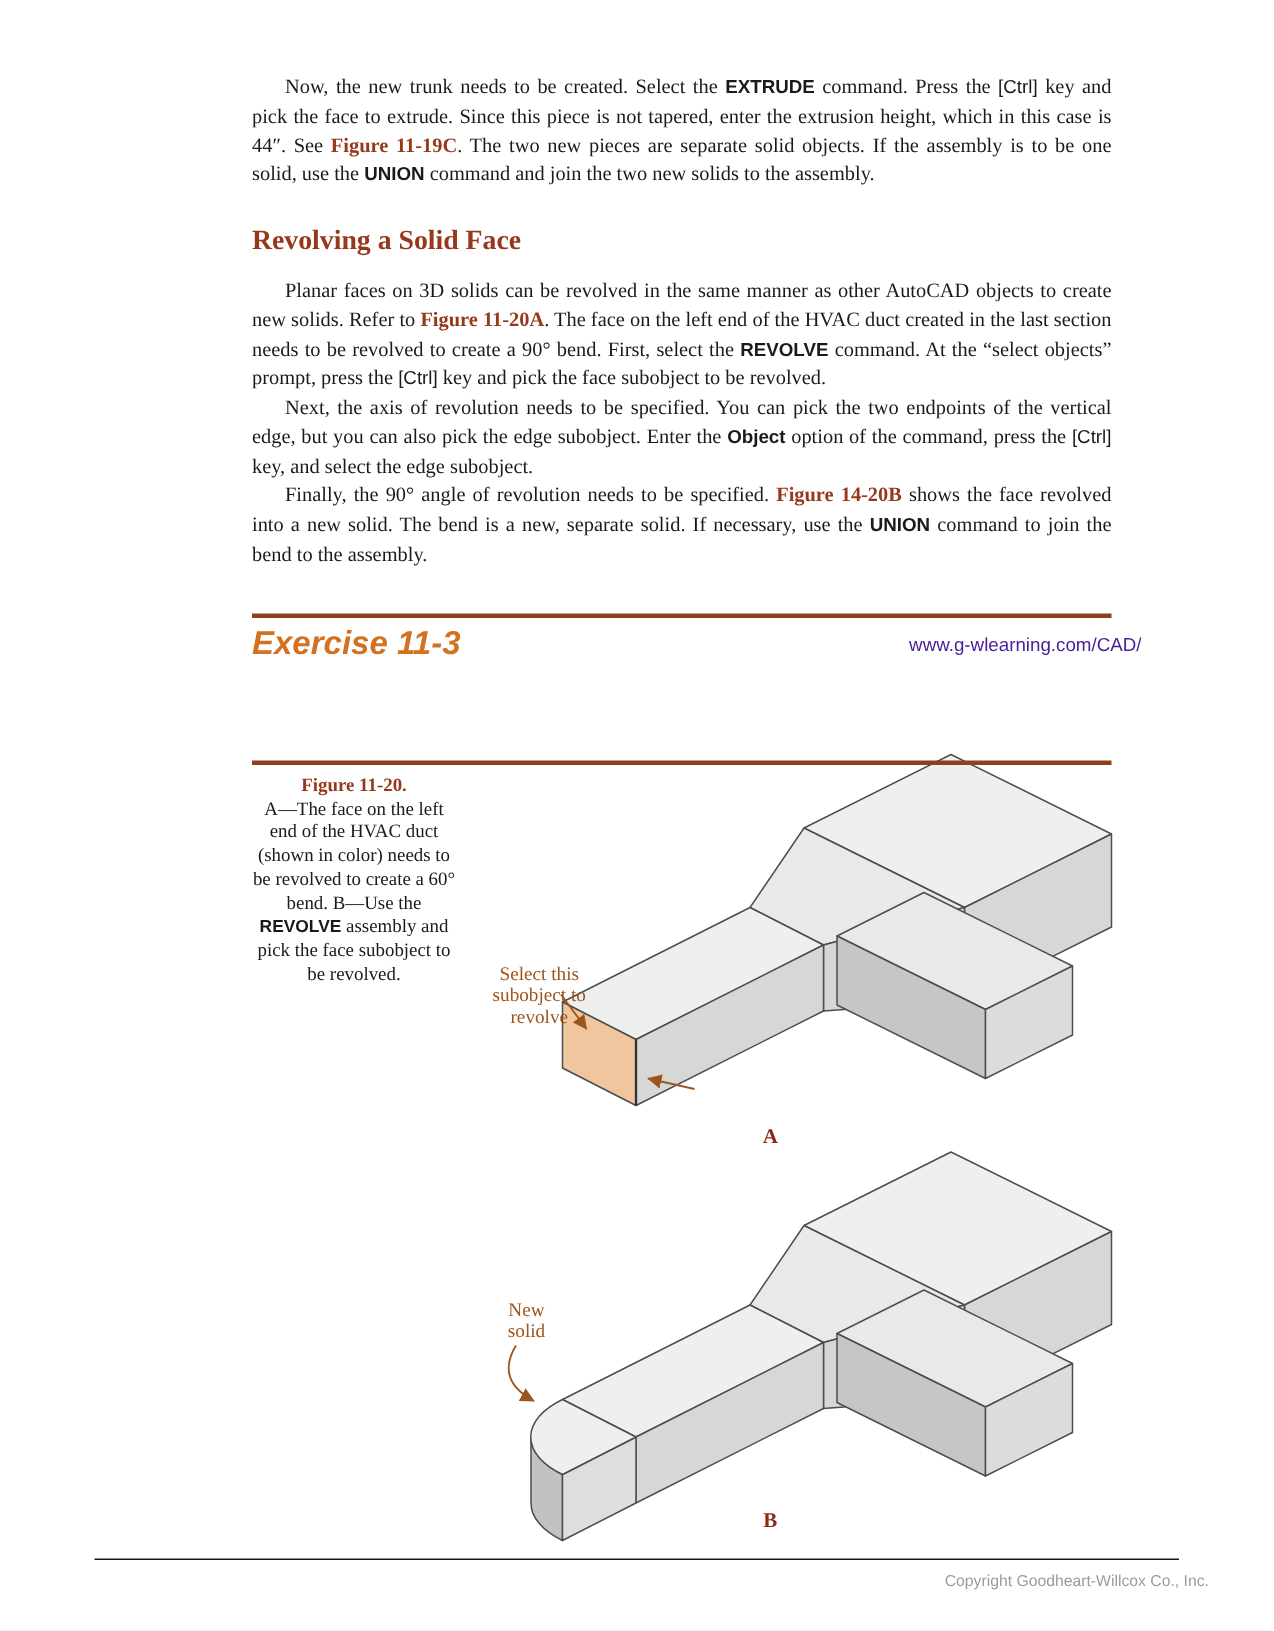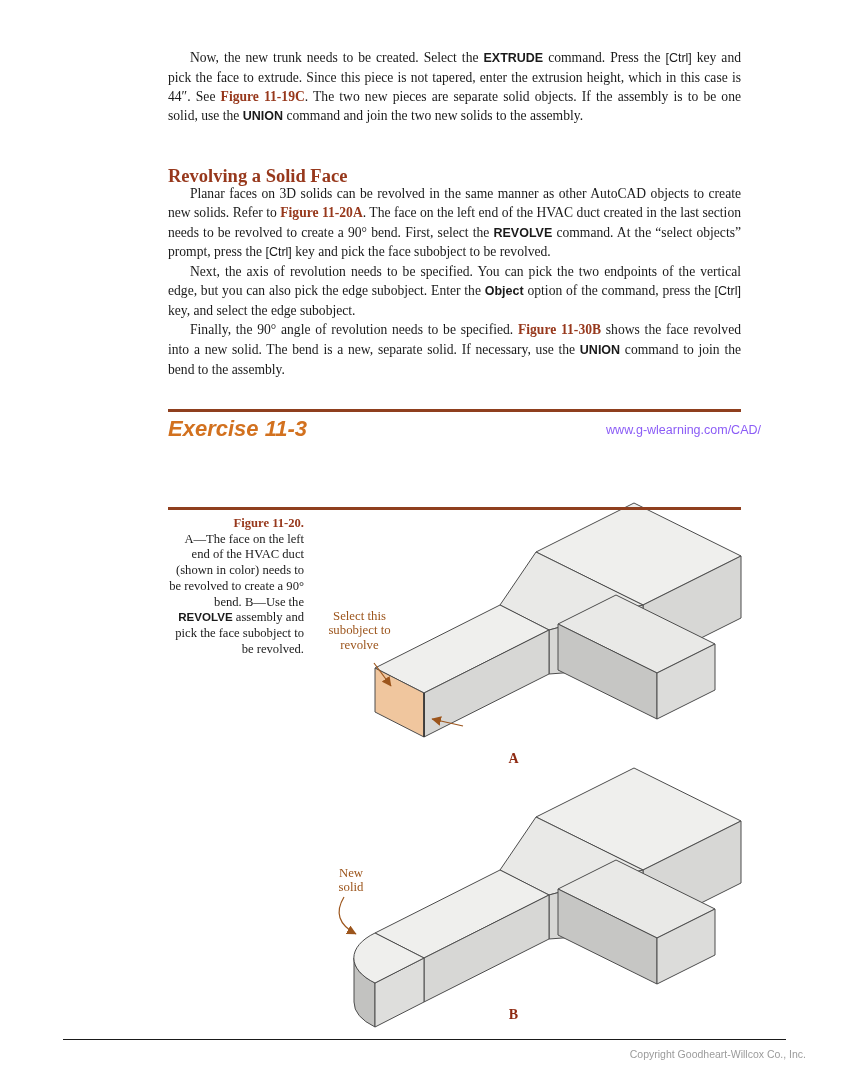--- a/index.html
+++ b/index.html
@@ -4,30 +4,30 @@
 <style>
   html,body{margin:0;padding:0;background:#e8e8e8;}
   .page{position:relative;width:849px;height:1087px;background:#ffffff;margin:0 auto;
         font-family:"Liberation Serif",serif;color:#1a1a1a;overflow:hidden;padding-left:20px;}
   .textblock{position:absolute;left:168px;width:573px;font-size:13.6px;line-height:1.42;text-align:justify;}
   .textblock p{margin:0;text-indent:22px;}
   .seg-normal{}
   .seg-cmd{font-family:"Liberation Sans",sans-serif;font-weight:700;font-size:.92em;}
   .seg-ui{font-family:"Liberation Sans",sans-serif;font-size:.92em;}
   .seg-figref{color:#97381c;font-weight:700;}
-  .section-heading{position:absolute;left:168px;top:166px;width:573px;margin:0;
+  .section-heading{position:absolute;left:168px;top:151px;width:573px;margin:0;
         font-size:18.5px;font-weight:700;color:#97381c;}
   .rule{position:absolute;left:168px;width:573px;height:3px;background:#8f3f1e;}
   .exercise-title{position:absolute;left:168px;top:416px;margin:0;
         font-family:"Liberation Sans",sans-serif;font-style:italic;font-weight:700;
         font-size:22px;color:#d2711f;}
   .exercise-url{position:absolute;right:108px;top:423px;font-family:"Liberation Sans",sans-serif;
-        font-size:12.5px;color:#8b5cf6;}
+        font-size:12.5px;color:#4c1d95;}
   .exercise-body{position:absolute;left:168px;top:446px;width:573px;font-size:13.8px;}
-  .caption{position:absolute;left:168px;top:516px;width:136px;font-size:12.6px;line-height:1.25;text-align:right;}
+  .caption{position:absolute;left:168px;top:516px;width:136px;font-size:12.6px;line-height:1.25;text-align:center;}
   .caption-label{display:block;}
   .fig-annot{position:absolute;font-size:12.8px;line-height:1.13;color:#9c551c;
         text-align:center;white-space:pre-line;}
   .fig-letter{position:absolute;width:55px;text-align:center;font-weight:700;
         font-size:14px;color:#8f2a12;}
   .figure-svg{position:absolute;left:0;top:0;}
   .footer-rule{position:absolute;left:63px;top:1039px;width:723px;height:1px;background:#1a1a1a;}
   .footer-num{position:absolute;left:63px;top:1103px;font-weight:700;font-size:13.5px;}
   .footer-title{position:absolute;left:104px;top:1046px;font-size:13.5px;}
   .footer-copy{position:absolute;right:63px;top:1048px;font-family:"Liberation Sans",sans-serif;
@@ -82,34 +82,34 @@
 
   <div class="textblock" style="top:48px;">
     <p><span class="seg-normal">Now, the new trunk needs to be created. Select the </span><span class="seg-cmd">EXTRUDE</span><span class="seg-normal"> command. Press the </span><span class="seg-ui">[Ctrl]</span><span class="seg-normal"> key and pick the face to extrude. Since this piece is not tapered, enter the extrusion height, which in this case is 44″. See </span><span class="seg-figref">Figure 11-19C</span><span class="seg-normal">. The two new pieces are separate solid objects. If the assembly is to be one solid, use the </span><span class="seg-cmd">UNION</span><span class="seg-normal"> command and join the two new solids to the assembly.</span></p>
   </div>
 
   <h2 class="section-heading">Revolving a Solid Face</h2>
 
   <div class="textblock" style="top:184px;">
     <p><span class="seg-normal">Planar faces on 3D solids can be revolved in the same manner as other AutoCAD objects to create new solids. Refer to </span><span class="seg-figref">Figure 11-20A</span><span class="seg-normal">. The face on the left end of the HVAC duct created in the last section needs to be revolved to create a 90° bend. First, select the </span><span class="seg-cmd">REVOLVE</span><span class="seg-normal"> command. At the “select objects” prompt, press the </span><span class="seg-ui">[Ctrl]</span><span class="seg-normal"> key and pick the face subobject to be revolved.</span></p>
     <p><span class="seg-normal">Next, the axis of revolution needs to be specified. You can pick the two endpoints of the vertical edge, but you can also pick the edge subobject. Enter the </span><span class="seg-cmd">Object</span><span class="seg-normal"> option of the command, press the </span><span class="seg-ui">[Ctrl]</span><span class="seg-normal"> key, and select the edge subobject.</span></p>
-    <p><span class="seg-normal">Finally, the 90° angle of revolution needs to be specified. </span><span class="seg-figref">Figure 11-30B</span><span class="seg-normal"> shows the face revolved into a new solid. The bend is a new, separate solid. If necessary, use the </span><span class="seg-cmd">UNION</span><span class="seg-normal"> command to join the bend to the assembly.</span></p>
+    <p><span class="seg-normal">Finally, the 90° angle of revolution needs to be specified. </span><span class="seg-figref">Figure 14-20B</span><span class="seg-normal"> shows the face revolved into a new solid. The bend is a new, separate solid. If necessary, use the </span><span class="seg-cmd">UNION</span><span class="seg-normal"> command to join the bend to the assembly.</span></p>
   </div>
 
   <div class="rule" style="top:409px;"></div>
   <h3 class="exercise-title">Exercise 11-3</h3>
   <div class="exercise-url">www.g-wlearning.com/CAD/</div>
   <div class="rule" style="top:507px;"></div>
 
   <div class="caption">
     <span class="caption-label seg-figref">Figure 11-20.</span>
-    <span><span class="seg-normal">A—The face on the left end of the HVAC duct (shown in color) needs to be revolved to create a 90° bend. B—Use the </span><span class="seg-cmd">REVOLVE</span><span class="seg-normal"> assembly and pick the face subobject to be revolved.</span></span>
+    <span><span class="seg-normal">A—The face on the left end of the HVAC duct (shown in color) needs to be revolved to create a 60° bend. B—Use the </span><span class="seg-cmd">REVOLVE</span><span class="seg-normal"> assembly and pick the face subobject to be revolved.</span></span>
   </div>
 
-  <div class="fig-annot" style="left:313px;top:609px;width:93px;">Select this
+  <div class="fig-annot" style="left:313px;top:642px;width:93px;">Select this
 subobject to
 revolve</div>
   <div class="fig-annot" style="left:326px;top:866px;width:50px;">New
 solid</div>
   <div class="fig-letter" style="left:486px;top:751px;">A</div>
   <div class="fig-letter" style="left:486px;top:1007px;">B</div>
 
   <div class="footer-rule"></div>
   <div class="footer-num">286</div>
   <div class="footer-copy">Copyright Goodheart-Willcox Co., Inc.</div>

